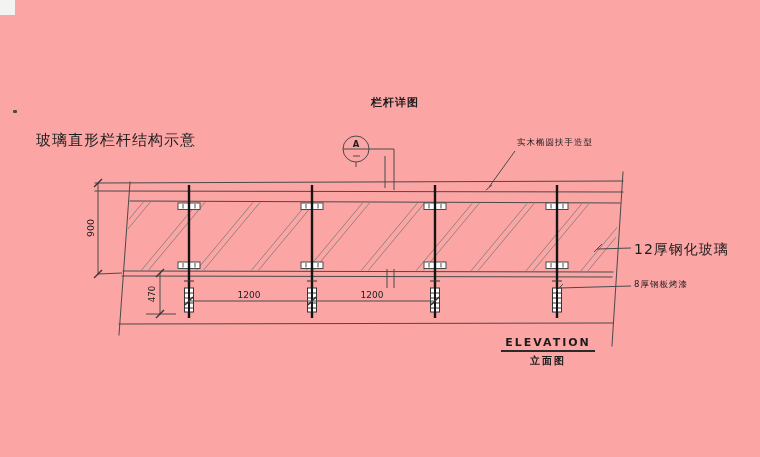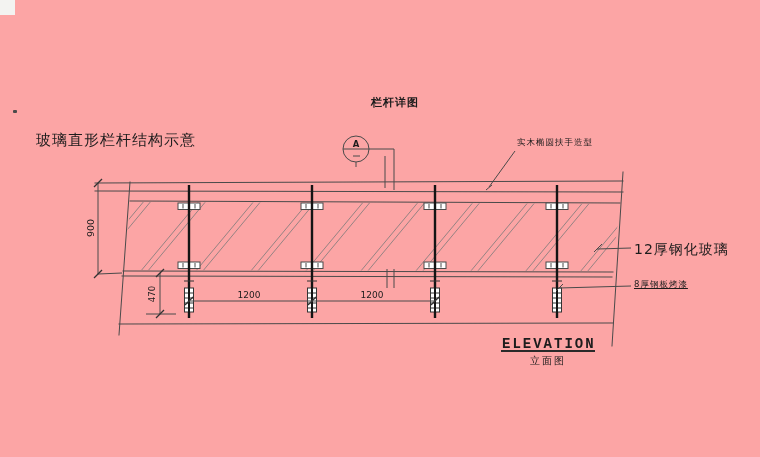--- a/index.html
+++ b/index.html
@@ -7,24 +7,24 @@
     position:relative;width:760px;height:457px;background:#fca5a5;
     overflow:hidden;font-family:"DejaVu Sans","Liberation Sans",sans-serif;
     color:#1c1c1c;
   }
   .txt{position:absolute;white-space:nowrap;color:#1c1c1c;}
   .cn{letter-spacing:1px;}
   #title{left:350px;top:95px;width:90px;text-align:center;font-size:11px;font-weight:bold;}
   #left-note{left:36px;top:131px;font-size:15px;}
   #lbl-handrail{left:517px;top:137px;font-size:8.5px;font-family:Liberation Mono, monospace;}
   #lbl-glass{left:634px;top:241px;font-size:14px;}
-  #lbl-steel{left:634px;top:279px;font-size:8.5px;text-decoration:underline;}
-  #elev-en{left:502px;top:336px;width:92px;text-align:center;font-size:14px;letter-spacing:2px;font-weight:bold;font-family:Liberation Mono, monospace;}
+  #lbl-steel{left:634px;top:279px;font-size:8.5px;}
+  #elev-en{left:502px;top:336px;width:92px;text-align:center;font-size:11px;letter-spacing:2px;font-weight:bold;}
   #elev-line{position:absolute;left:501px;top:350px;width:94px;height:2px;background:#2a2a2a;}
-  #elev-zh{left:502px;top:354px;width:92px;text-align:center;font-size:10px;letter-spacing:2px;font-weight:normal;}
+  #elev-zh{left:502px;top:354px;width:92px;text-align:center;font-size:10px;letter-spacing:2px;font-weight:bold;}
   #stray{position:absolute;left:13px;top:110px;width:4px;height:3px;background:#4a4a4a;border-radius:1px;}
   #corner-artifact{position:absolute;left:0;top:0;width:15px;height:15px;background:#f3f3f1;}
   svg text{font-family:"DejaVu Sans","Liberation Sans",sans-serif;fill:#1c1c1c;}
 </style>
 </head>
 <body>
 
 <div id="stage">
 
   <div id="corner-artifact"></div>

